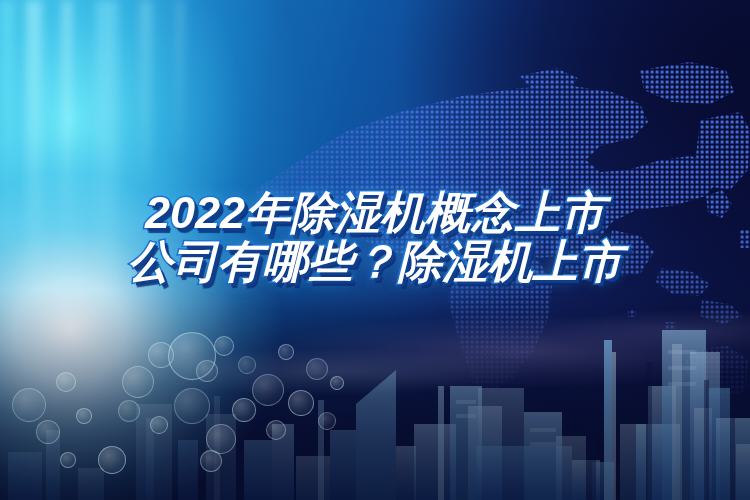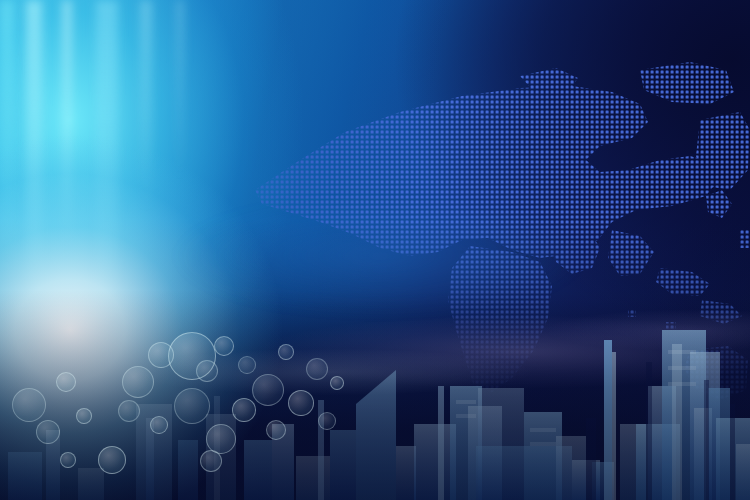--- a/index.html
+++ b/index.html
@@ -317,15 +317,17 @@
       <div class="bub" style="left: 288px; top: 390px; width: 24px; height: 24px; opacity: 0.83;"></div>
       <div class="bub" style="left: 306px; top: 358px; width: 20px; height: 20px; opacity: 0.55;"></div>
       <div class="bub" style="left: 318px; top: 412px; width: 16px; height: 16px; opacity: 0.62;"></div>
       <div class="bub" style="left: 200px; top: 450px; width: 20px; height: 20px; opacity: 0.69;"></div>
       <div class="bub" style="left: 60px; top: 452px; width: 14px; height: 14px; opacity: 0.76;"></div>
       <div class="bub" style="left: 330px; top: 376px; width: 12px; height: 12px; opacity: 0.83;"></div>
     </div>
 
   <div id="text-glow"></div>
   <div id="headline">
+    <span class="ln l1">2022年除湿机概念上市</span>
+    <span class="ln l2">公司有哪些？除湿机上市</span>
   </div>
 
 </div>
 
 </body></html>

